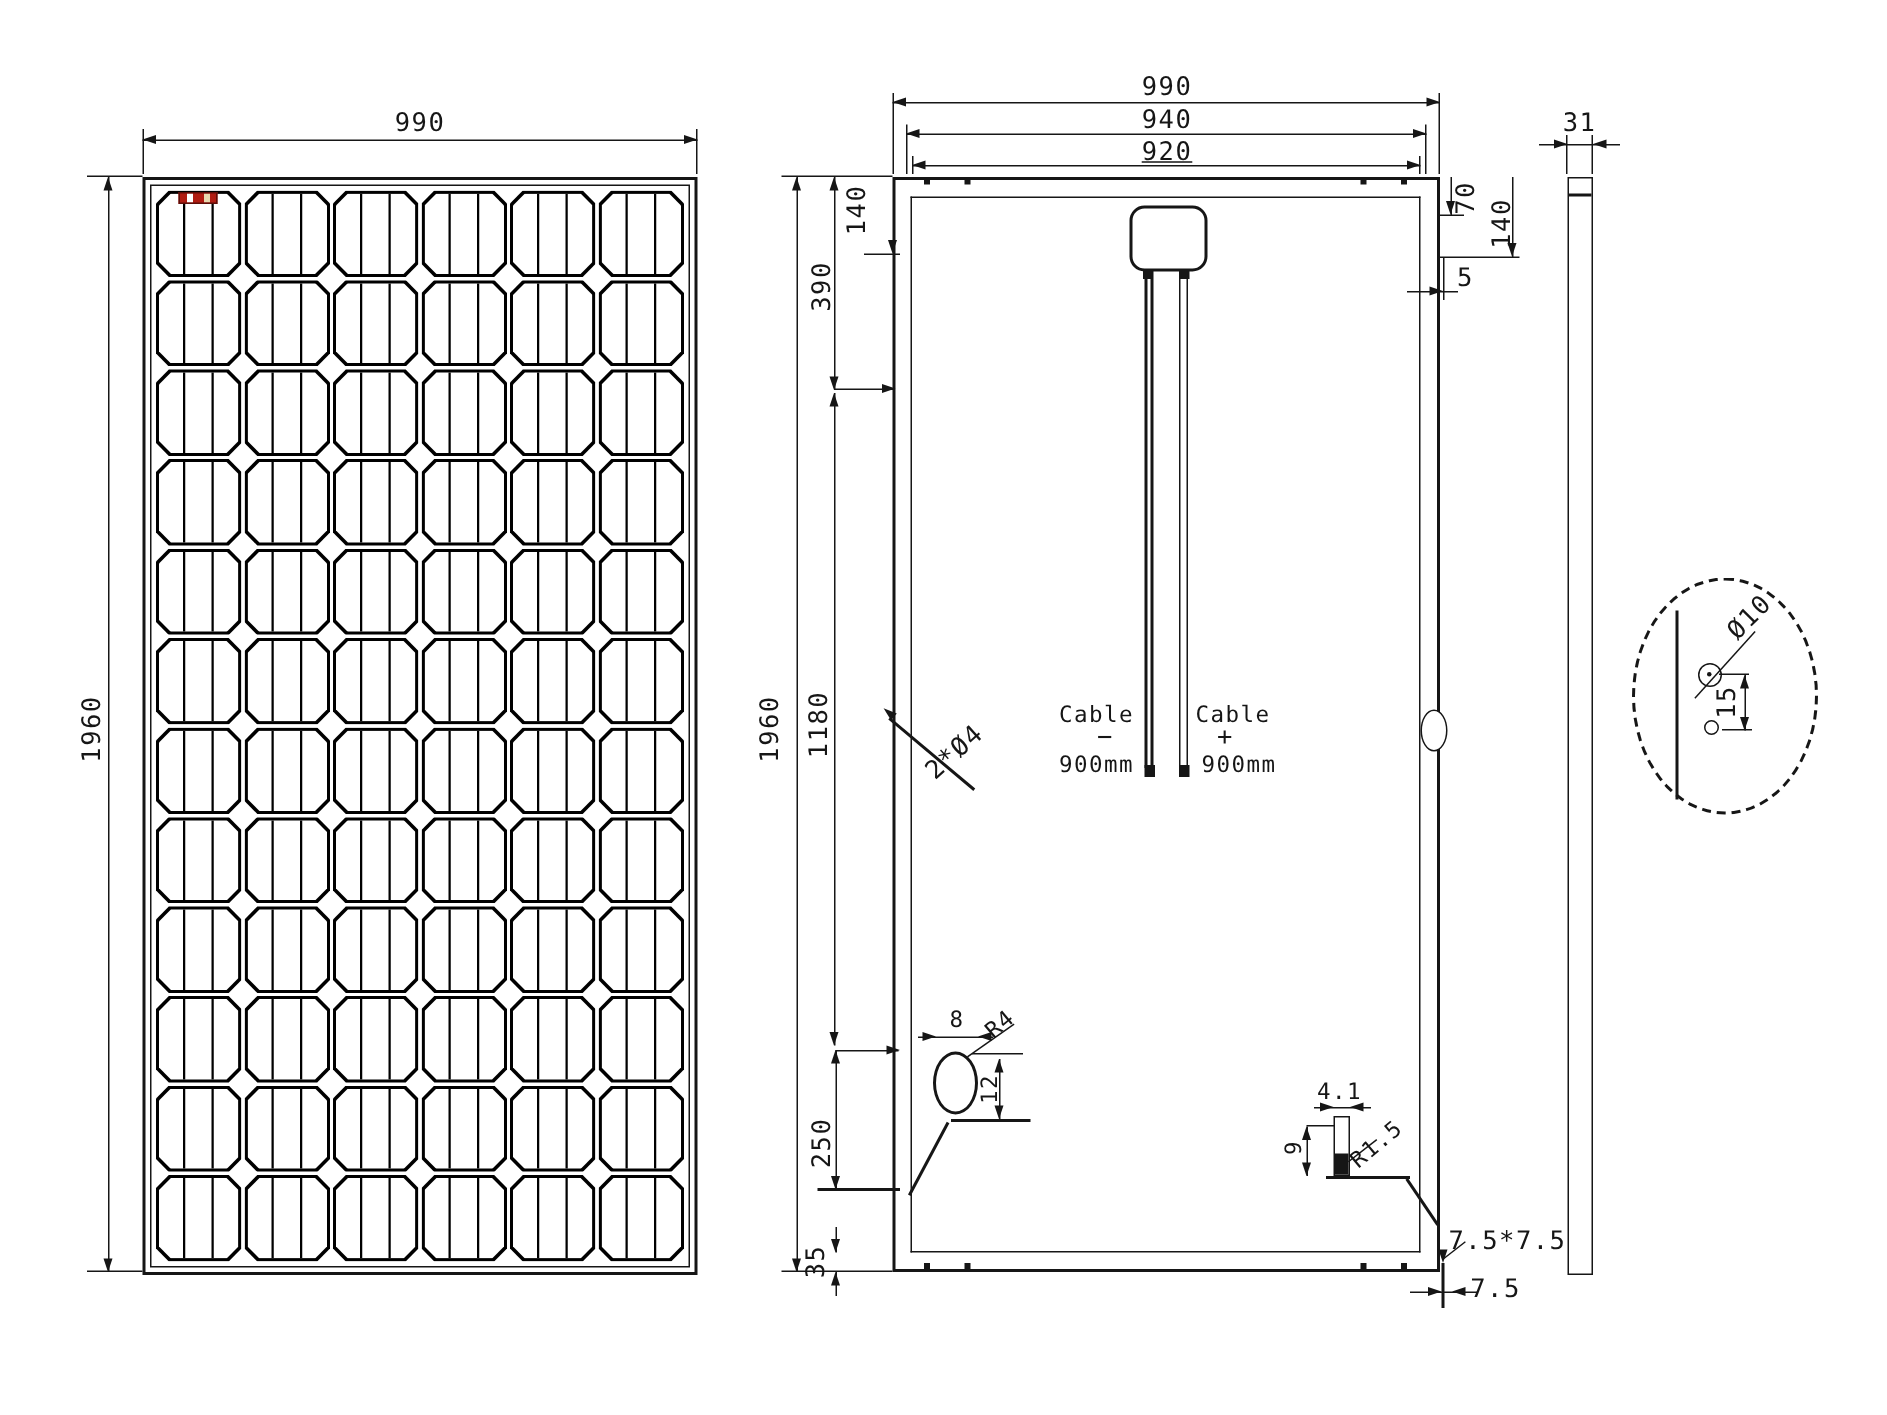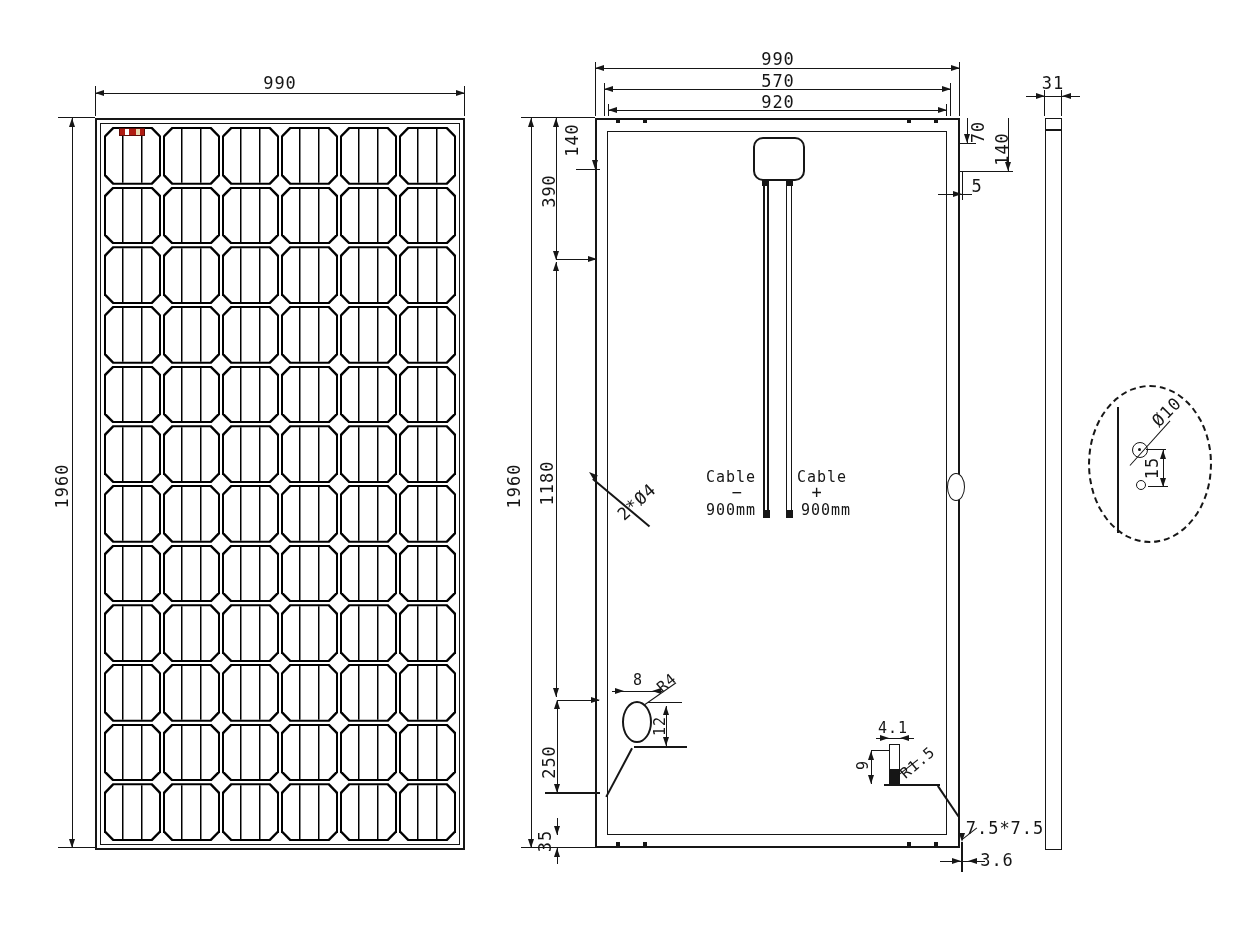--- a/index.html
+++ b/index.html
@@ -136,26 +136,26 @@
   <div class="sticker"></div>
 
   <div class="ln" style="left:595px;top:68px;width:365px;height:1px;"></div>
   <div class="arr aL" style="left:595px;top:65px;"></div>
   <div class="arr aR" style="left:951px;top:65px;"></div>
   <div class="dim" style="left:778px;top:59px;">990</div>
 
   <div class="ln" style="left:604px;top:89px;width:347px;height:1px;"></div>
   <div class="arr aL" style="left:604px;top:86px;"></div>
   <div class="arr aR" style="left:942px;top:86px;"></div>
-  <div class="dim" style="left:778px;top:81px;">570</div>
+  <div class="dim" style="left:778px;top:81px;">940</div>
 
   <div class="ln" style="left:608px;top:110px;width:339px;height:1px;"></div>
   <div class="arr aL" style="left:608px;top:107px;"></div>
   <div class="arr aR" style="left:938px;top:107px;"></div>
-  <div class="dim" style="left:778px;top:102px;">920</div>
+  <div class="dim" style="left:778px;top:102px;text-decoration:underline;">920</div>
 
   <div class="ln" style="left:595px;top:62px;width:1px;height:54px;"></div>
   <div class="ln" style="left:959px;top:62px;width:1px;height:54px;"></div>
   <div class="ln" style="left:604px;top:83px;width:1px;height:33px;"></div>
   <div class="ln" style="left:950px;top:83px;width:1px;height:33px;"></div>
   <div class="ln" style="left:608px;top:104px;width:1px;height:12px;"></div>
   <div class="ln" style="left:946px;top:104px;width:1px;height:12px;"></div>
 
   <div class="box" style="left:595px;top:118px;width:365px;height:730px;"></div>
   <div class="ln" style="left:607px;top:131px;width:1px;height:704px;"></div>
@@ -276,21 +276,21 @@
   <div class="ln" style="left:884px;top:784px;width:56px;height:1.5px;"></div>
   <div class="ln rot" style="left:938px;top:785px;width:37px;height:1.5px;transform:rotate(56deg);"></div>
   <div class="arr aD" style="left:959px;top:833px;"></div>
 
   <div class="ln rot" style="left:962px;top:839px;width:19px;height:1.2px;transform:rotate(-38deg);"></div>
   <div class="dim" style="left:1005px;top:828px;">7.5*7.5</div>
   <div class="ln" style="left:961px;top:842px;width:1.5px;height:30px;"></div>
   <div class="ln" style="left:940px;top:861px;width:45px;height:1px;"></div>
   <div class="arr aR" style="left:952px;top:858px;"></div>
   <div class="arr aL" style="left:968px;top:858px;"></div>
-  <div class="dim" style="left:997px;top:860px;">3.6</div>
+  <div class="dim" style="left:997px;top:860px;">7.5</div>
 
   <div class="box thin" style="left:1045px;top:118px;width:17px;height:732px;border-width:1.5px;"></div>
   <div class="ln" style="left:1046px;top:129px;width:15px;height:1.5px;"></div>
   <div class="ln" style="left:1026px;top:96px;width:54px;height:1px;"></div>
   <div class="arr aR" style="left:1036px;top:93px;"></div>
   <div class="arr aL" style="left:1062px;top:93px;"></div>
   <div class="ln" style="left:1044px;top:90px;width:1px;height:26px;"></div>
   <div class="ln" style="left:1061px;top:90px;width:1px;height:26px;"></div>
   <div class="dim" style="left:1053px;top:83px;">31</div>
 

